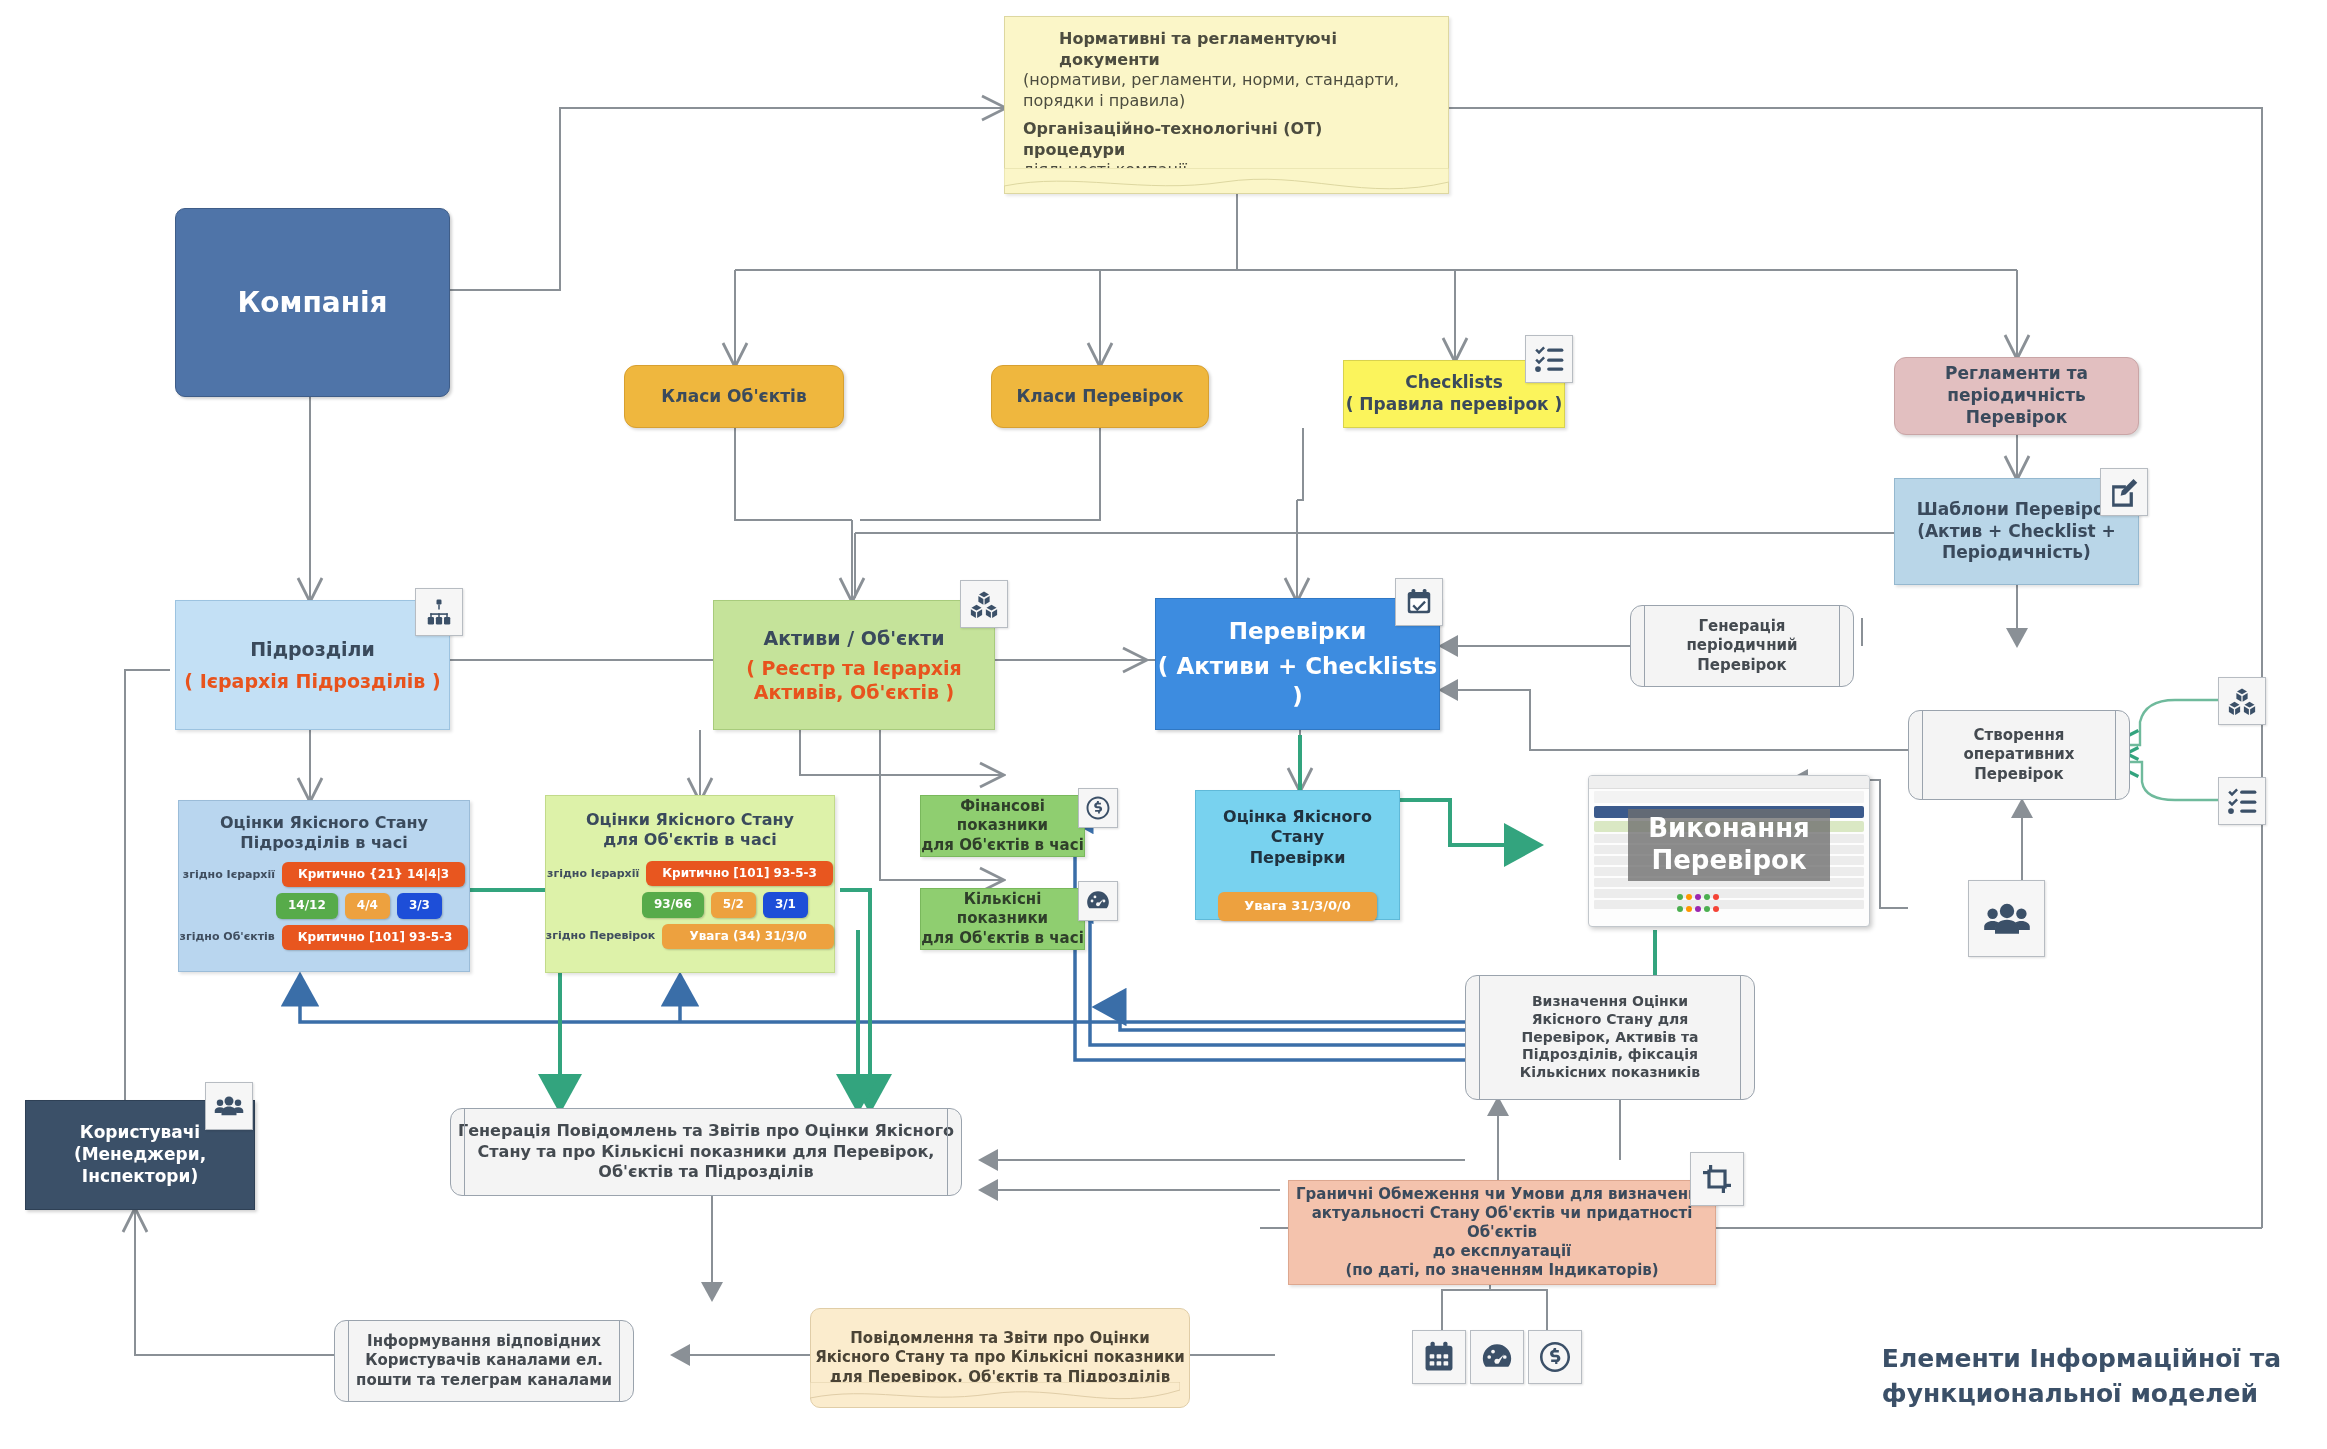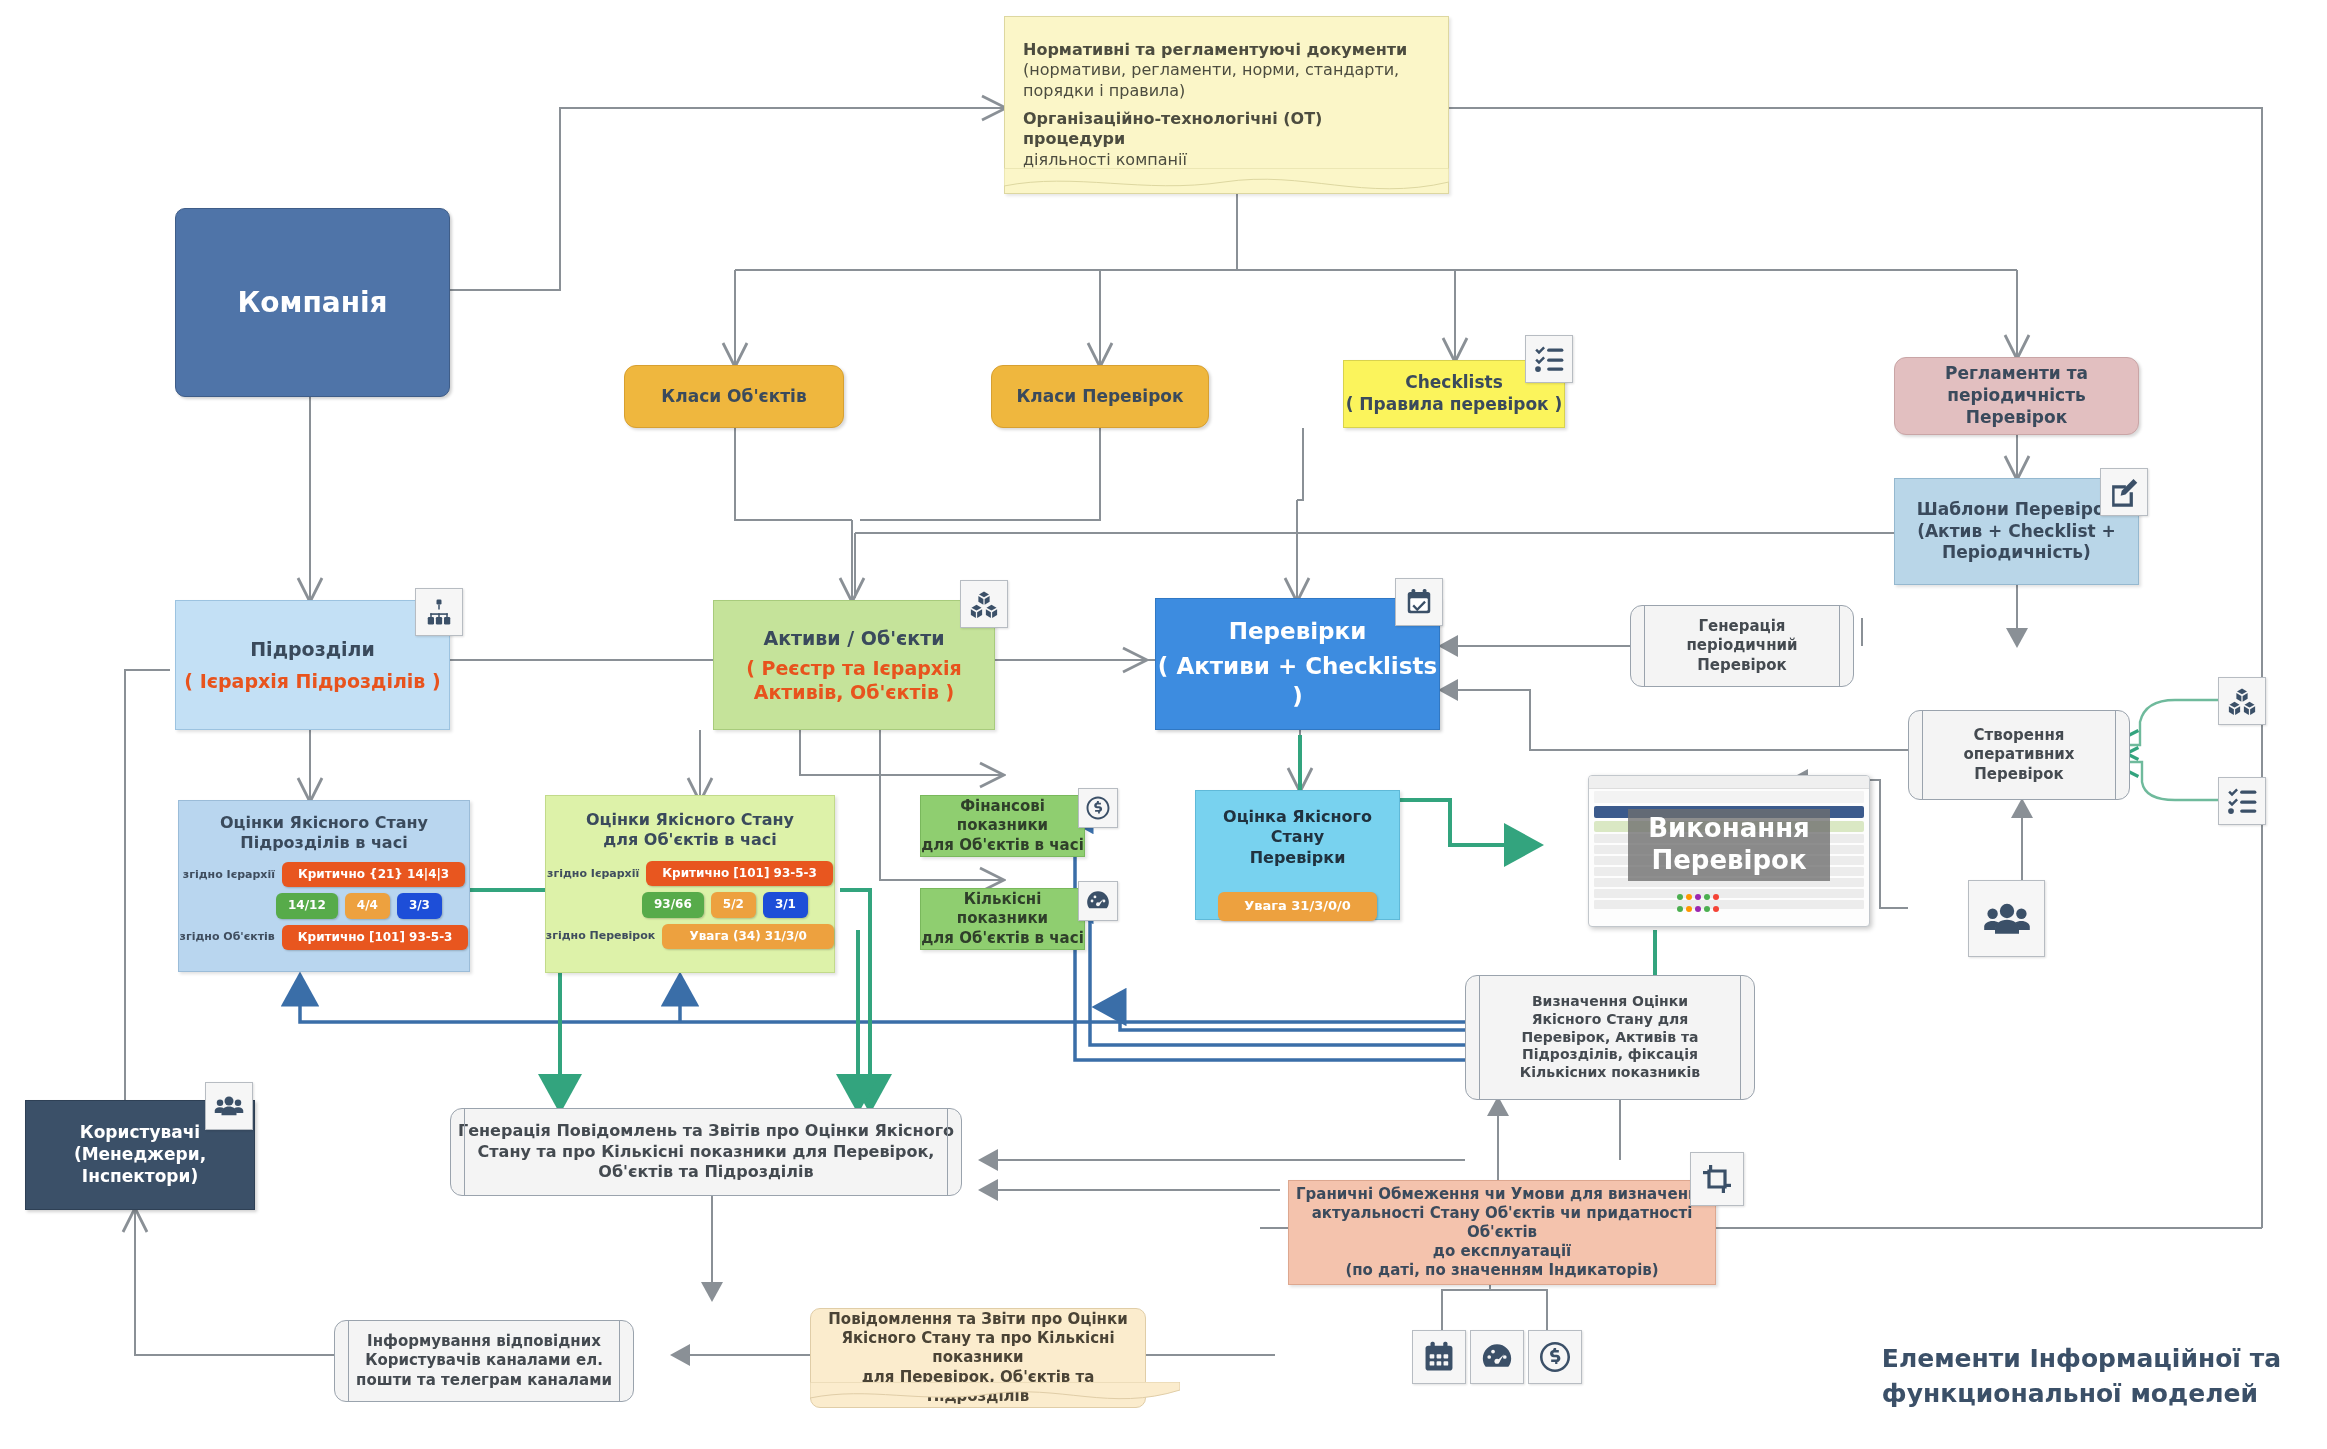--- a/index.html
+++ b/index.html
@@ -191,21 +191,21 @@
       <path d="M840,890 L870,890 L870,1110" marker-end="url(#arrGreen)"></path>
       <path d="M858,930 L858,1110" marker-end="url(#arrGreen)"></path>
     </g>
     <g fill="none" stroke="#6fba9c" stroke-width="2.4">
       <path d="M2218,700 L2175,700 Q2145,700 2140,722 L2140,745 L2112,745" marker-end="url(#hollowG)"></path>
       <path d="M2218,800 L2175,800 Q2145,800 2142,782 L2142,762 L2112,762" marker-end="url(#hollowG)"></path>
     </g>
   </svg>
 
   <div class="node doc" style="left:1004px;top:16px;width:445px;height:178px;">
-    <span class="l" style="font-weight:bold;">Нормативні та регламентуючі документи</span>
+    <span class="l" style="font-weight:bold;margin-left:36px;">Нормативні та регламентуючі документи</span>
     <span class="l" style="margin-bottom:8px;">(нормативи, регламенти, норми, стандарти, порядки і правила)</span>
     <span class="l" style="font-weight:bold;">Організаційно-технологічні (ОТ) процедури</span>
     <span class="l">діяльності компанії</span>
     <svg class="wave" viewBox="0 0 445 26" preserveAspectRatio="none">
       <path d="M0,0 L445,0 L445,14 C360,34 300,2 220,14 C140,26 70,4 0,18 Z" fill="#fbf6c8" stroke="#ddd7a0" stroke-width="1"></path>
     </svg>
   </div>
 
   <div class="node blue-dark" style="left:175px;top:208px;width:275px;height:189px;">
     <span class="l">Компанія</span>
@@ -367,21 +367,21 @@
     <span class="l">до експлуатації</span>
     <span class="l">(по даті, по значенням Індикаторів)</span>
   </div>
 
   <div class="node proc" style="left:334px;top:1320px;width:300px;height:82px;">
     <span class="l">Інформування відповідних</span>
     <span class="l">Користувачів каналами ел.</span>
     <span class="l">пошти та телеграм каналами</span>
   </div>
 
-  <div class="node docbeige" style="left:810px;top:1308px;width:336px;height:100px;border-radius:10px;">
+  <div class="node docbeige" style="left:810px;top:1308px;width:380px;height:100px;border-radius:10px;">
     <span class="l">Повідомлення та Звіти про Оцінки</span>
     <span class="l">Якісного Стану та про Кількісні показники</span>
     <span class="l">для Перевірок, Об'єктів та Підрозділів</span>
     <svg class="wave" viewBox="0 0 370 26" preserveAspectRatio="none">
       <path d="M0,0 L370,0 L370,8 C300,30 250,2 180,12 C110,22 60,4 0,16 Z" fill="#fbeccd" stroke="#e0cda7" stroke-width="1"></path>
     </svg>
   </div>
 
   <div class="chip" style="left:415px;top:588px;">
     <svg viewBox="0 0 24 24">

